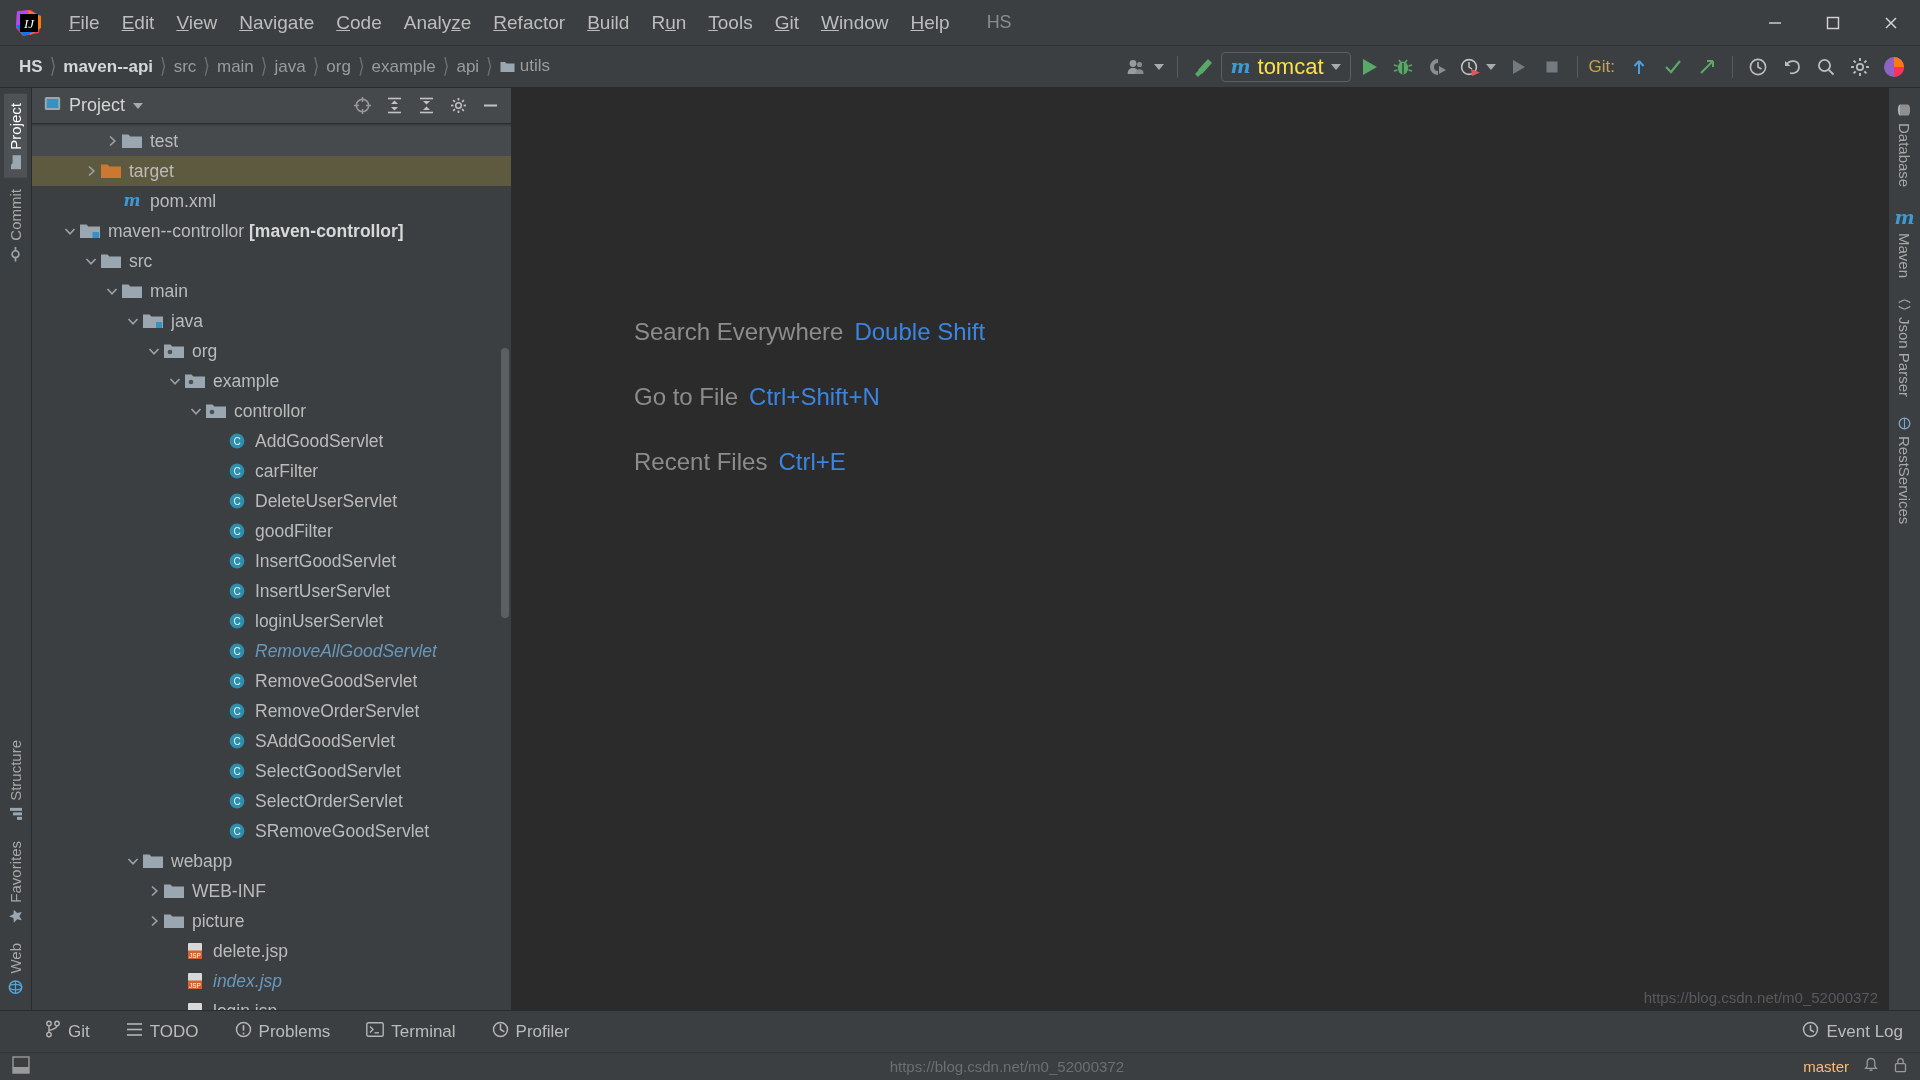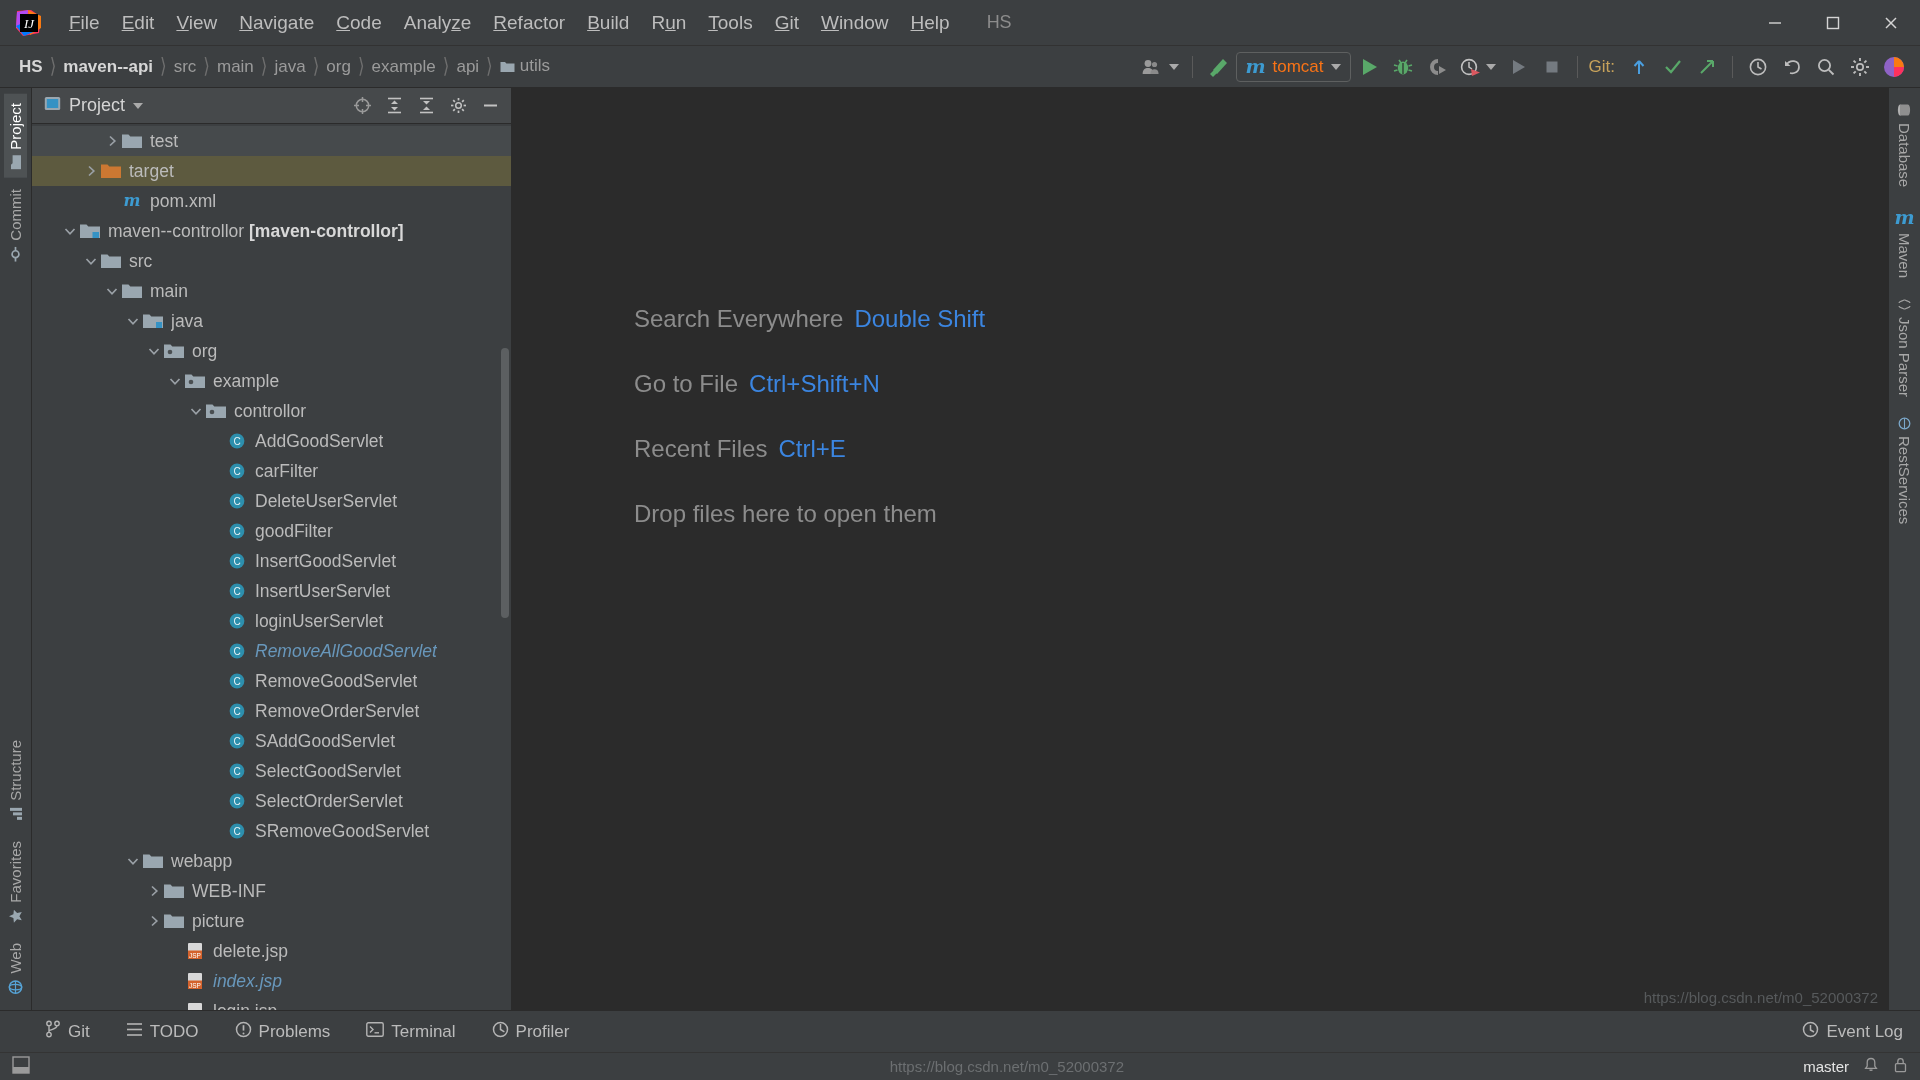--- a/index.html
+++ b/index.html
@@ -86,21 +86,21 @@
   }
   .tb-sep {
     width: 1px; height: 22px; background: #5a5a5a; margin: 0 7px;
   }
   .run-config {
     display: flex; align-items: center; gap: 7px;
     height: 30px; padding: 0 9px 0 8px;
     border: 1px solid #5e6060; border-radius: 4px;
     background: #3c3f41;
   }
-  .run-config .rc-label { font-size: 17px; color: #f97316; }
+  .run-config .rc-label { font-size: 22px; color: #fde047; }
   .m-glyph {
     font-family: "DejaVu Serif", serif;
     font-style: italic; font-weight: bold;
     color: #3d9bd1; font-size: 19px; line-height: 1;
   }
   .caret {
     width: 0; height: 0;
     border-left: 5px solid transparent;
     border-right: 5px solid transparent;
     border-top: 6px solid #aaaaaa;
@@ -187,21 +187,21 @@
   }
 
   
   .editor {
     flex: 1; background: #2b2b2b;
     position: relative; min-width: 0;
     display: flex; flex-direction: column;
   }
   .hints {
     position: absolute;
-    left: 122px; top: 217px;
+    left: 122px; top: 230px;
     display: flex; flex-direction: column;
     gap: 37px;
   }
   .hint-line {
     font-size: 24px;
     color: #8c8c8c;
     white-space: nowrap;
   }
   .hint-line .key {
     color: #3b85e0;
@@ -900,21 +900,20 @@
           </div>
           <div class="tree-scrollbar" id="tree-scrollbar" style="top:224px;height:270px;"></div>
       </div>
     </div>
 
     <div class="editor">
       <div class="hints" id="hints">
           <div class="hint-line"><span>Search Everywhere</span><span class="key">Double Shift</span></div>
           <div class="hint-line"><span>Go to File</span><span class="key">Ctrl+Shift+N</span></div>
           <div class="hint-line"><span>Recent Files</span><span class="key">Ctrl+E</span></div>
-          <div class="hint-line"><span>Drop files here to open them</span></div>
         </div>
       <div class="watermark">https://blog.csdn.net/m0_52000372</div>
     </div>
 
     <div class="stripe right">
       <div class="vtab">
         <span>
           <svg width="14" height="14" viewBox="0 0 14 14" style="transform:rotate(-90deg)">
               <ellipse cx="7" cy="3" rx="5.5" ry="2.1" fill="#b0b0b0"></ellipse>
               <path d="M1.5 3 L1.5 11 A5.5 2.1 0 0 0 12.5 11 L12.5 3" fill="#8f8f8f"></path>
@@ -1017,21 +1016,21 @@
 
   <div class="bottombar">
     <span>
       <svg width="18" height="18" viewBox="0 0 18 18">
           <rect x="1" y="1" width="16" height="16" fill="none" stroke="#9a9a9a" stroke-width="1.4"></rect>
           <rect x="1" y="11" width="16" height="6" fill="#9a9a9a"></rect>
         </svg>
     </span>
     <span class="bb-url">https://blog.csdn.net/m0_52000372</span>
     <div class="bb-right">
-      <span style="font-size:15px;color:#e5e5e5">master</span>
+      <span style="font-size:15px;color:#fdba74">master</span>
       <span>
         <svg width="16" height="16" viewBox="0 0 16 16">
             <path d="M8 1.5 C5.6 1.5 4.2 3 4.2 5.4 L4.2 9 L2.6 11.4 L13.4 11.4 L11.8 9 L11.8 5.4 C11.8 3 10.4 1.5 8 1.5 Z" fill="none" stroke="#9a9a9a" stroke-width="1.3"></path>
             <path d="M6.6 12.6 A1.6 1.6 0 0 0 9.4 12.6" fill="none" stroke="#9a9a9a" stroke-width="1.3"></path>
           </svg>
       </span>
       <span>
         <svg width="15" height="16" viewBox="0 0 15 16">
             <rect x="2.5" y="6.6" width="10" height="8" rx="1.2" fill="none" stroke="#9a9a9a" stroke-width="1.3"></rect>
             <path d="M4.8 6.6 L4.8 4.4 A2.7 2.7 0 0 1 10.2 4.4 L10.2 6.6" fill="none" stroke="#9a9a9a" stroke-width="1.3"></path>

